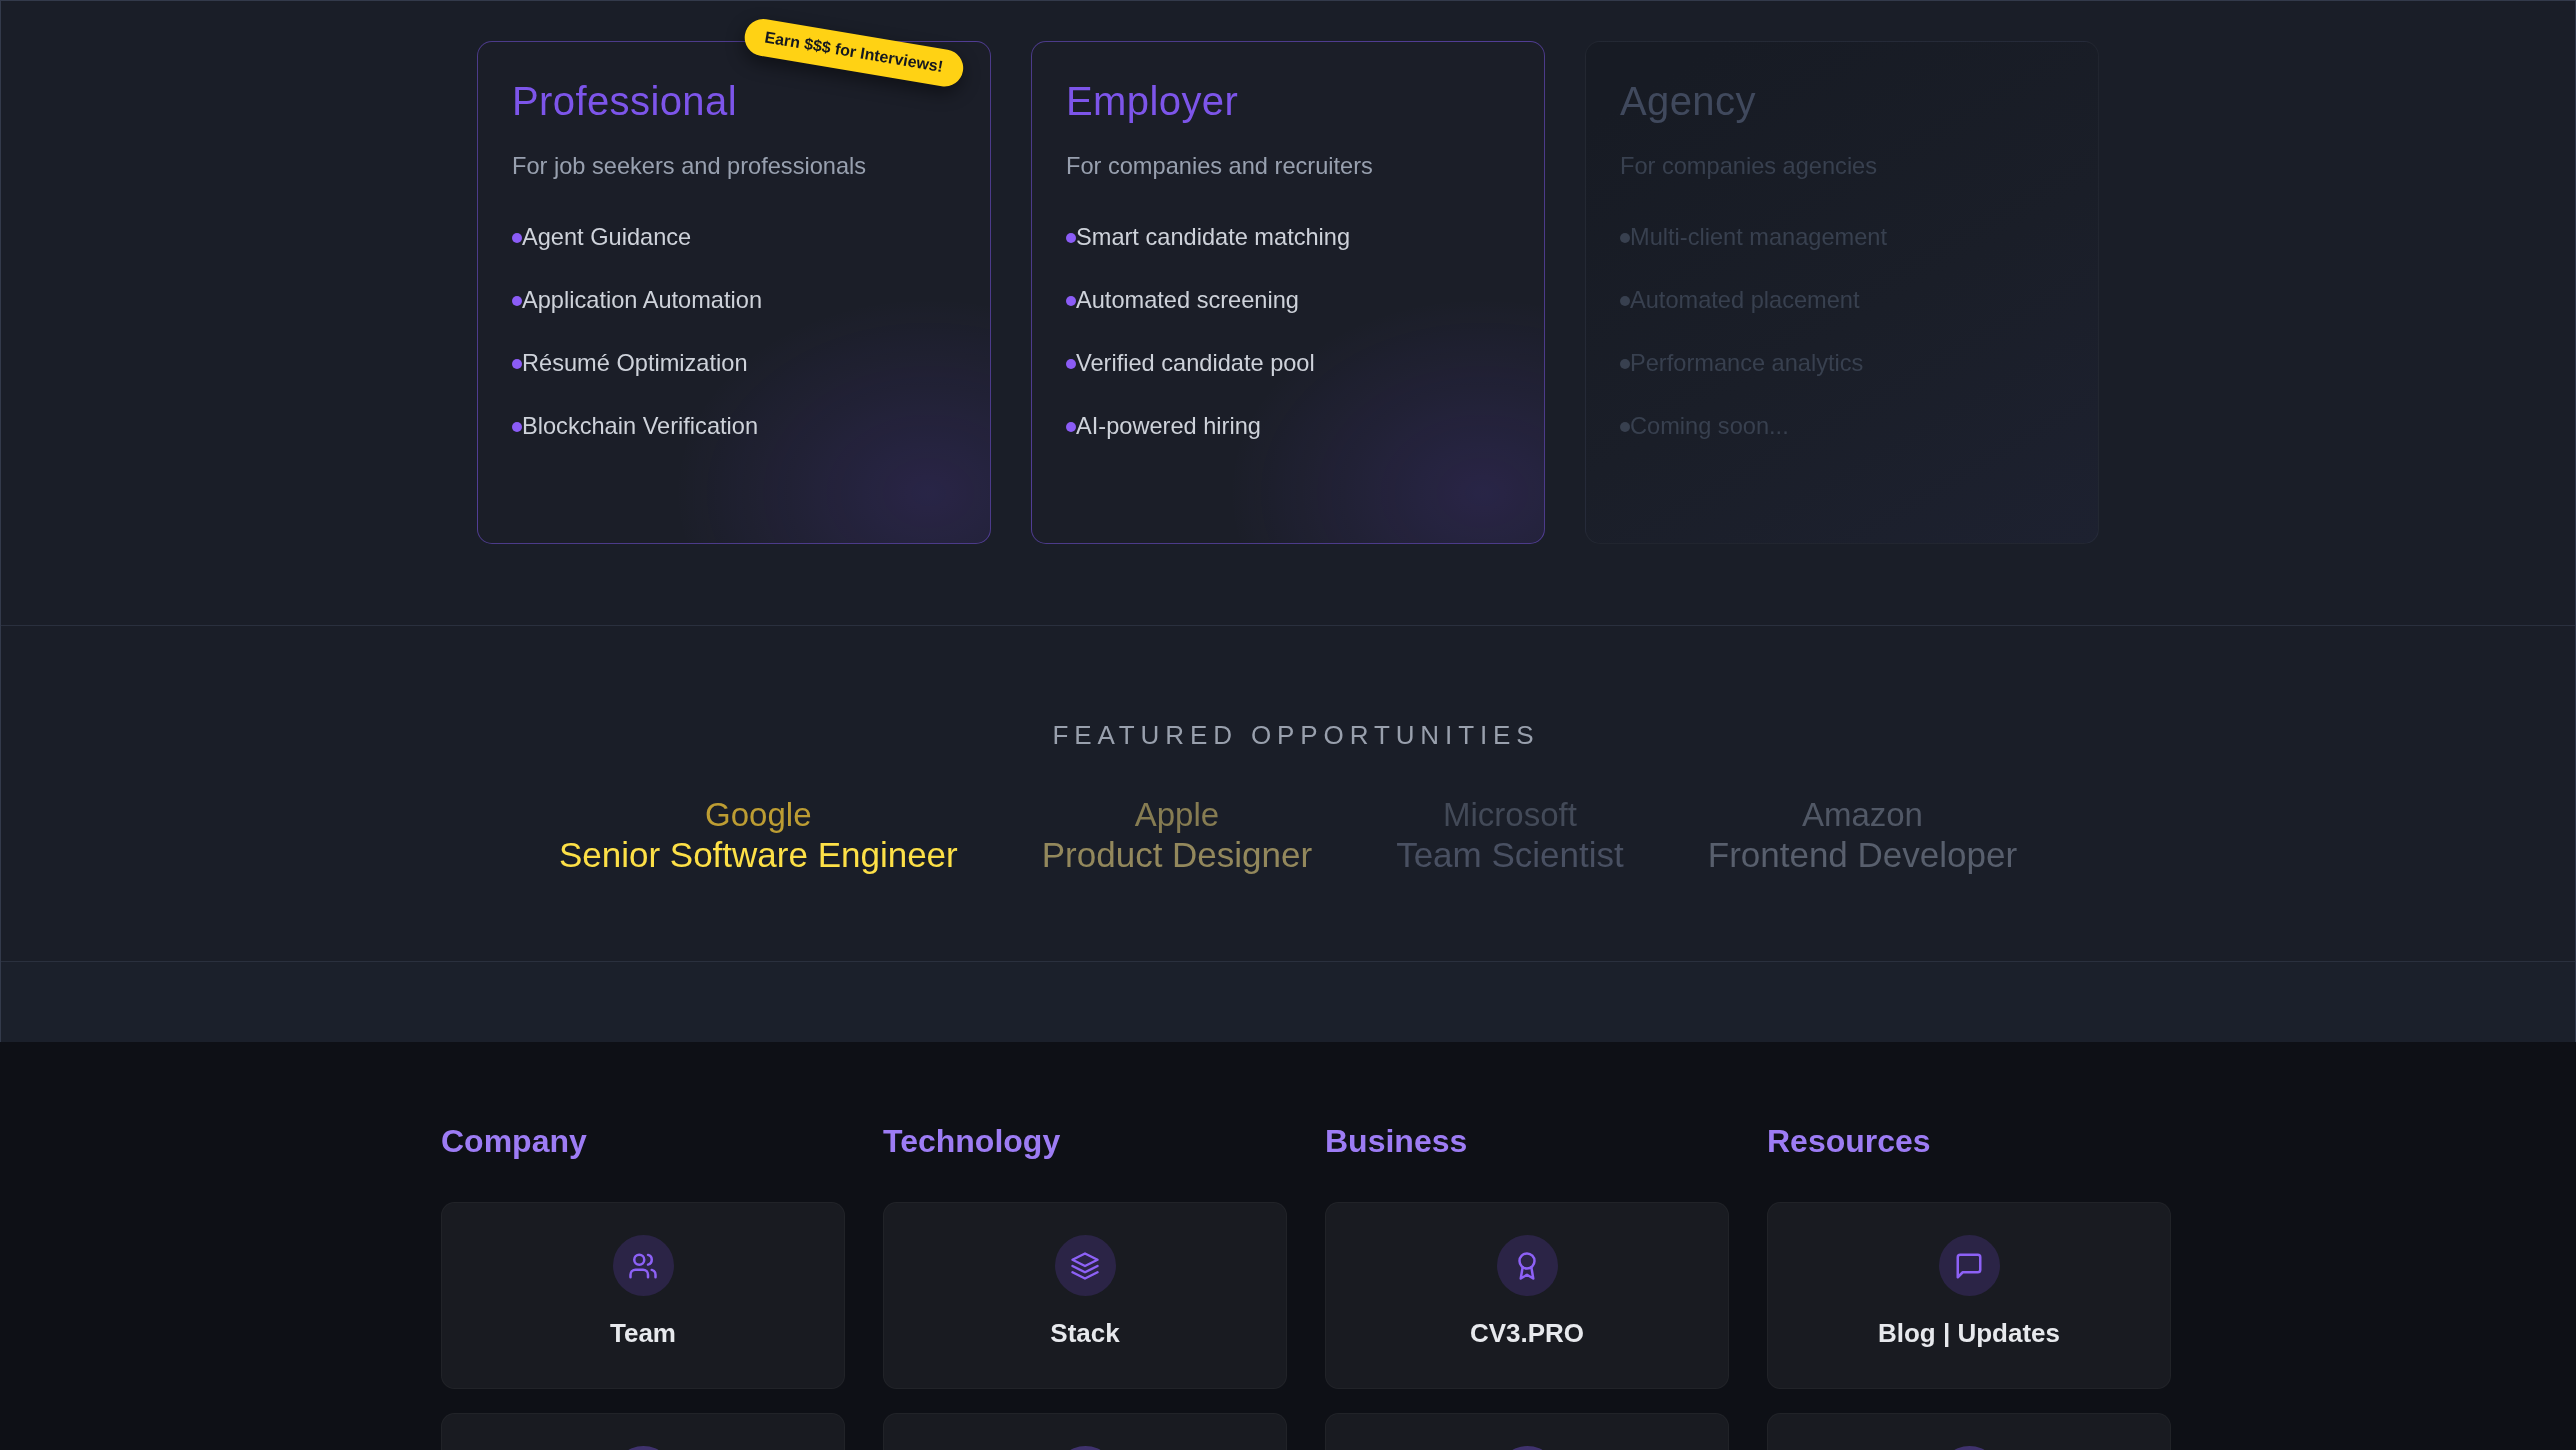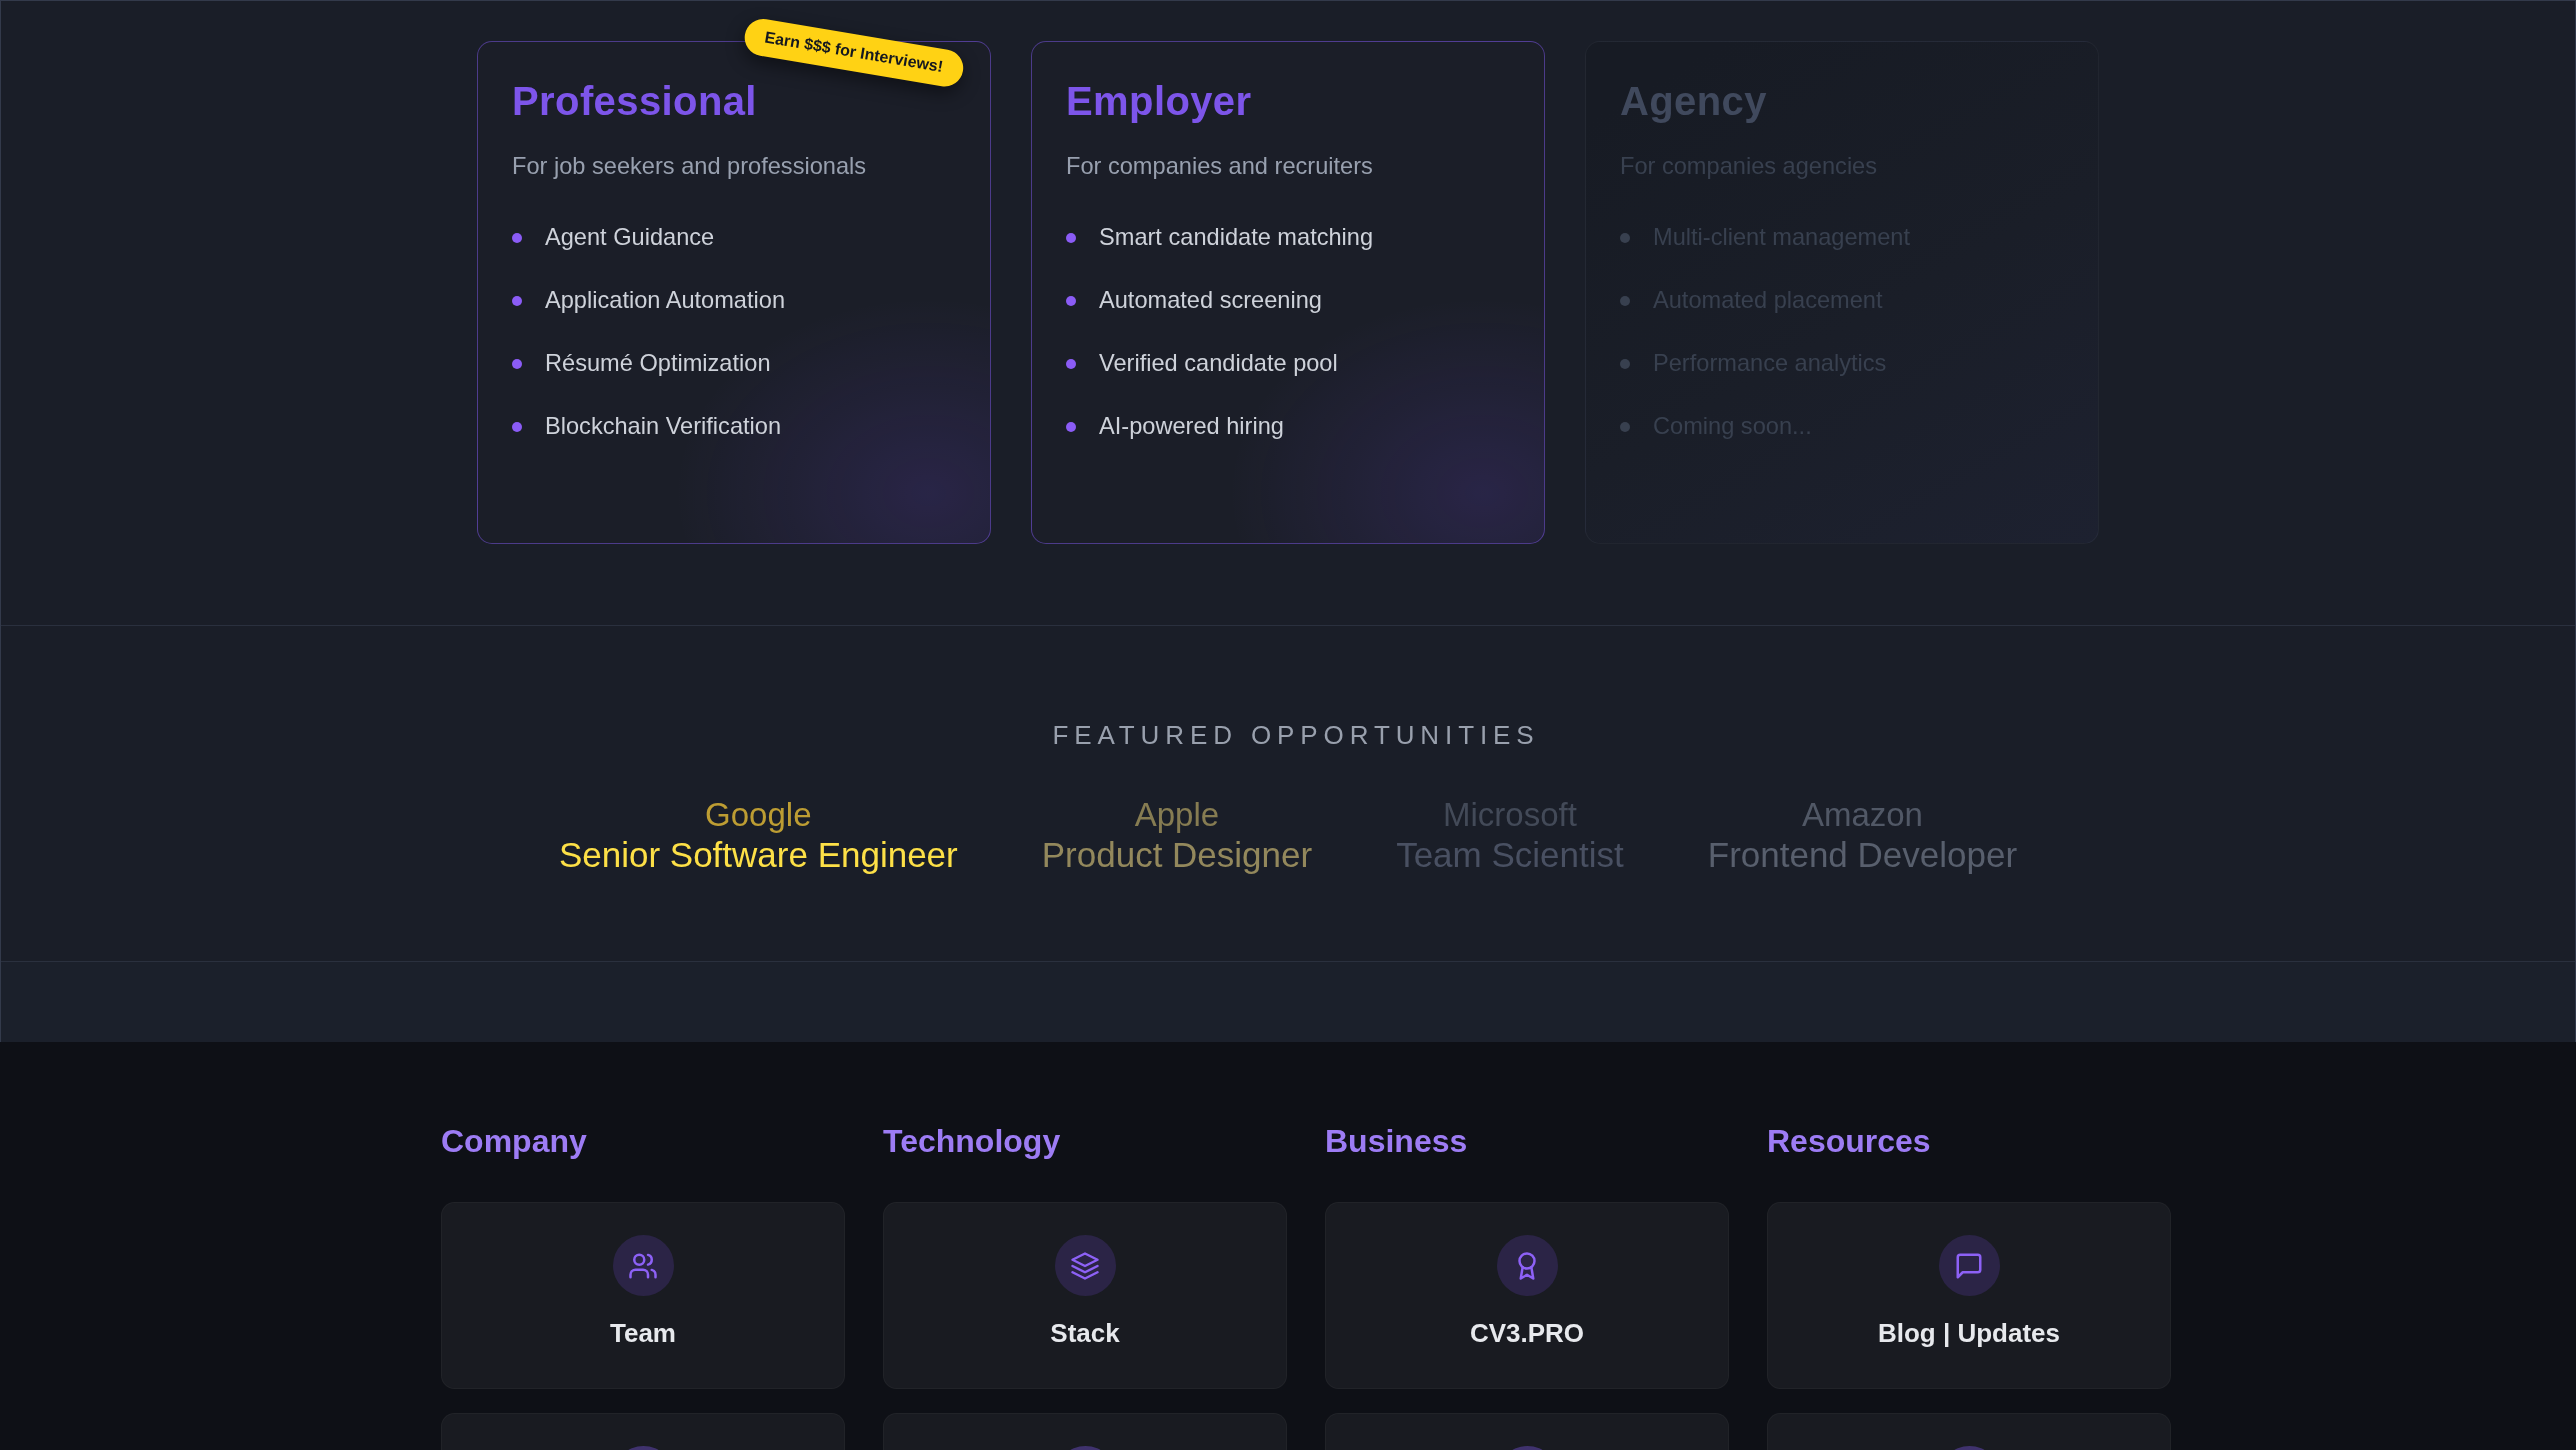--- a/index.html
+++ b/index.html
@@ -31,27 +31,27 @@
   .plan-card.active {
     border:1.7px solid rgba(125,88,235,0.5);
     background:
       radial-gradient(ellipse 362px 278px at 88% 90%, rgba(124,77,255,0.14), rgba(124,77,255,0) 70%),
       #1b1e28;
   }
   .plan-card.disabled {
     border:1.7px solid rgba(148,163,184,0.08);
     background:linear-gradient(150deg,#171b24 10%,#1a1e28 55%,#1d2130 100%);
   }
-  .plan-title { font-size:40px; font-weight:700; color:#7d55ea; letter-spacing:0.4px; }
+  .plan-title { font-size:40px; font-weight:400; color:#7d55ea; letter-spacing:0.4px; }
   .plan-card.disabled .plan-title { color:#40495d; }
   .plan-subtitle { margin-top:29px; font-size:23.6px; color:#98a0af; }
   .plan-card.disabled .plan-subtitle { color:#38404f; }
   .features { margin-top:44px; list-style:none; }
   .feature {
-    display:flex; align-items:center; gap:23px;
+    display:flex; align-items:center; 
     margin-bottom:36px; font-size:23.6px; color:#ced2da;
   }
   .dot { width:10px; height:10px; border-radius:50%; background:#8b5cf6; flex:none; }
   .plan-card.disabled .feature { color:#38404f; }
   .plan-card.disabled .dot { background:#38404f; }
 
   .badge {
     position:absolute; left:744px; top:15px; z-index:6;
     transform:rotate(9.5deg); transform-origin:left center;
     background:#ffd214; color:#15181f;

